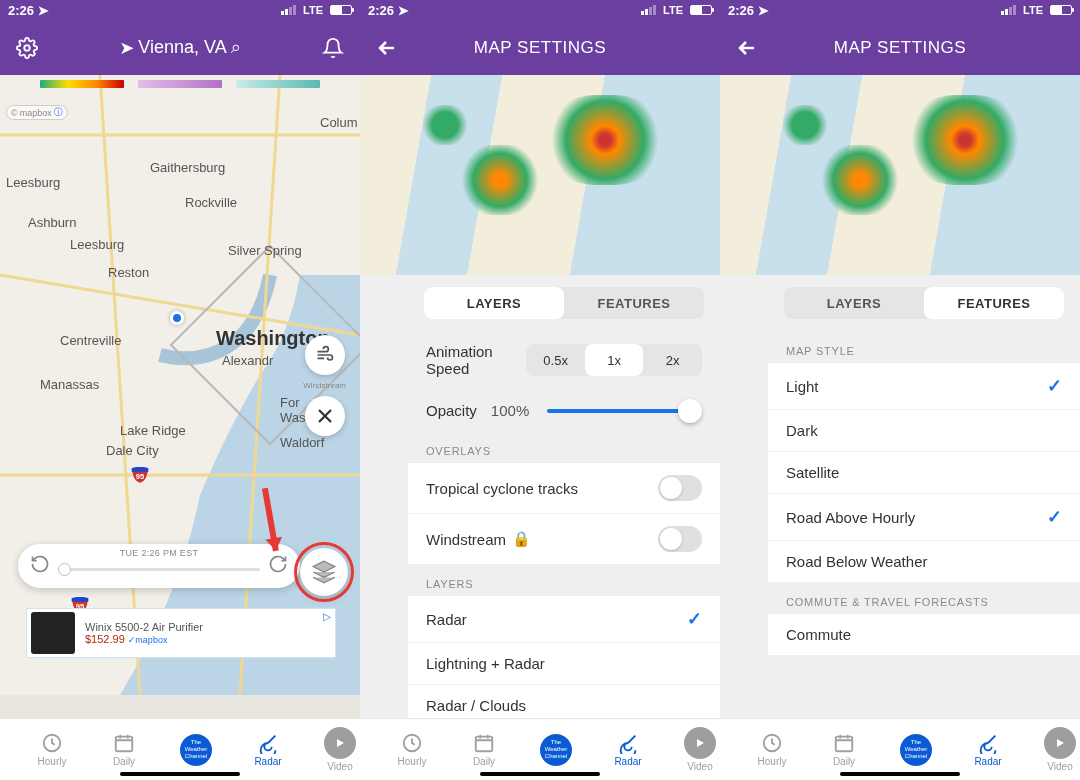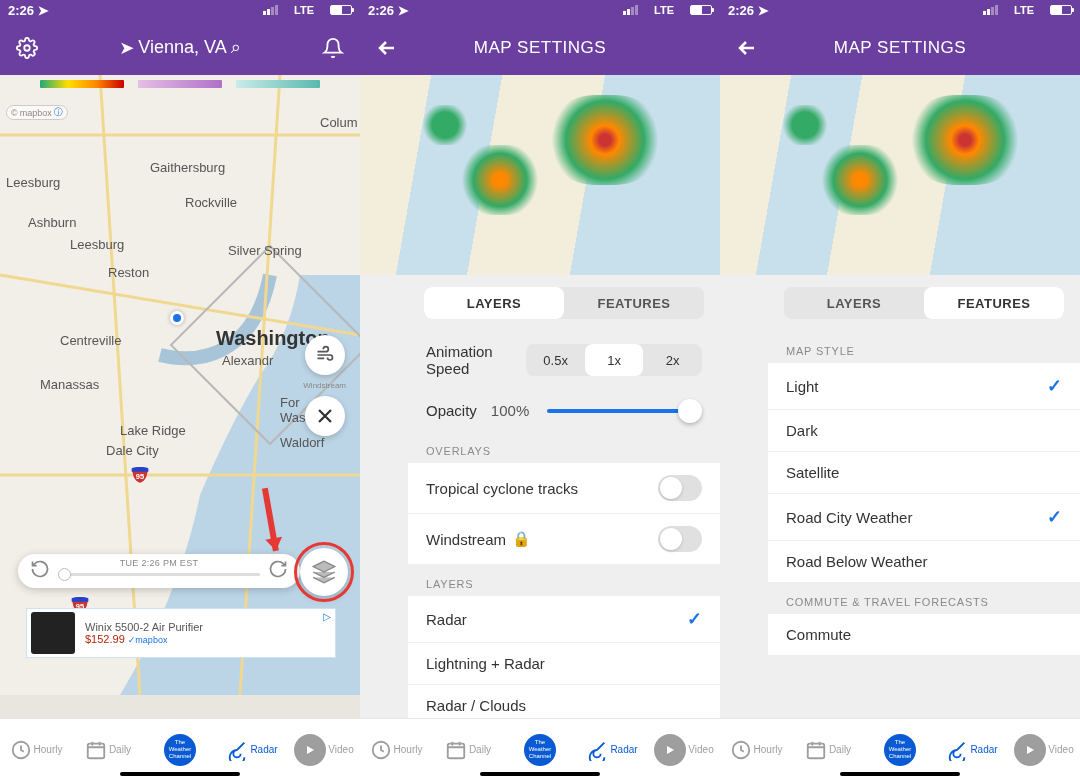--- a/index.html
+++ b/index.html
@@ -1,19 +1,19 @@
 <!DOCTYPE html>
 <html><head>
 <meta charset="utf-8">
 <style>
   * { box-sizing: border-box; margin: 0; padding: 0; font-family: -apple-system, Helvetica, Arial, sans-serif; }
   body { width: 1080px; height: 780px; display: flex; background: #fff; overflow: hidden; }
   .pane { width: 360px; height: 780px; position: relative; display: flex; flex-direction: column; overflow: hidden; }
   .status-bar { height: 20px; background: #6b3fa0; color: #fff; display: flex; justify-content: space-between; align-items: center; padding: 0 8px; font-size: 13px; font-weight: 600; }
-  .status-right { display: flex; align-items: center; gap: 16px; font-size: 11px; }
+  .status-right { display: flex; align-items: center; gap: 7px; font-size: 11px; }
   .signal { display: inline-flex; gap: 1px; align-items: flex-end; }
   .signal i { width: 3px; background: rgba(255,255,255,.4); }
   .signal i:nth-child(1){height:4px;background:#fff}
   .signal i:nth-child(2){height:6px;background:#fff}
   .signal i:nth-child(3){height:8px}
   .signal i:nth-child(4){height:10px}
   .battery { width: 22px; height: 10px; border: 1px solid #fff; border-radius: 2px; position: relative; }
   .battery::after { content:''; position:absolute; right:-3px; top:2px; width:2px; height:4px; background:#fff; border-radius:0 1px 1px 0; }
   .battery i { display:block; height:100%; width:55%; background:#fff; }
   .app-header { height: 55px; background: #6b3fa0; color: #fff; display: flex; align-items: center; justify-content: space-between; padding: 0 14px; }
@@ -27,32 +27,32 @@
   .leg2 { background: linear-gradient(90deg,#e5bfe5,#b070c8); }
   .leg3 { background: linear-gradient(90deg,#c9ece8,#5ab8b0); }
   .mapbox-tag { position:absolute; top:30px; left:6px; font-size:9px; color:#888; border:1px solid #ccc; border-radius:8px; padding:0 4px; display:flex; align-items:center; gap:2px; background:rgba(255,255,255,.6); }
   .map-svg { position:absolute; inset:0; }
   .city { position:absolute; font-size:13px; color:#555; font-weight:500; white-space:nowrap; }
   .city.big { font-size:20px; color:#333; font-weight:700;margin-top:32px; }
   .user-dot { position:absolute; width:14px; height:14px; background:#1a73e8; border:3px solid #fff; border-radius:50%; box-shadow:0 0 4px rgba(0,0,0,.3); }
   .fab-col { position:absolute; right:14px; top:260px; display:flex; flex-direction:column; align-items:center; gap:6px; }
   .fab { width:40px; height:40px; background:#fff; border-radius:50%; display:flex; align-items:center; justify-content:center; box-shadow:0 2px 6px rgba(0,0,0,.2); cursor:pointer; }
   .fab-label { font-size:8px; color:#888; }
-  .timeline { position:absolute; left:18px; right:60px; bottom:130px; height:34px; background:#fff; border-radius:23px; box-shadow:0 2px 8px rgba(0,0,0,.2); display:flex; align-items:center; padding:0 12px; gap:8px; }
+  .timeline { position:absolute; left:18px; right:60px; bottom:130px; height:44px; background:#fff; border-radius:23px; box-shadow:0 2px 8px rgba(0,0,0,.2); display:flex; align-items:center; padding:0 12px; gap:8px; }
   .timeline .tl-label { position:absolute; top:4px; left:0; right:0; text-align:center; font-size:9px; color:#888; letter-spacing:.3px; }
   .tl-track { flex:1; height:3px; background:#ddd; border-radius:2px; position:relative; margin-top:6px; }
   .tl-thumb { position:absolute; left:0; top:-5px; width:13px; height:13px; background:#fff; border:1px solid #bbb; border-radius:50%; }
   .layers-fab { position:absolute; right:12px; bottom:122px; width:48px; height:48px; background:#fff; border-radius:50%; display:flex; align-items:center; justify-content:center; box-shadow:0 2px 8px rgba(0,0,0,.25); cursor:pointer; }
   .highlight-ring { position:absolute; right:6px; bottom:116px; width:60px; height:60px; border:3px solid #e53935; border-radius:50%; pointer-events:none; }
   .arrow { position:absolute; right:54px; bottom:160px; transform:rotate(35deg); pointer-events:none; }
   .ad { position:absolute; left:26px; bottom:60px; width:310px; height:50px; background:#fff; border:1px solid #cfe2f3; display:flex; align-items:center; padding:4px; font-size:11px; color:#555; }
   .ad .prod { width:44px; height:42px; background:#222; border-radius:3px; margin-right:10px; }
   .ad .ad-ico { position:absolute; top:2px; right:4px; color:#1a73e8; font-size:10px; }
   .bottom-nav { height:62px; background:#fff; border-top:1px solid #e5e5e5; display:flex; }
-  .nav-item { flex:1; display:flex; flex-direction:row; align-items:center; justify-content:center; gap:2px; font-size:10px; color:#9e9e9e; cursor:pointer; }
+  .nav-item { flex:1; display:flex; flex-direction:column; align-items:center; justify-content:center; gap:2px; font-size:10px; color:#9e9e9e; cursor:pointer;margin-left:32px; }
   .nav-item.active { color:#0a5bd3; }
   .nav-item .circ { width:32px; height:32px; border-radius:50%; display:flex; align-items:center; justify-content:center; }
   .nav-item .twc { background:#0a5bd3; color:#fff; font-size:6px; line-height:7px; text-align:center; padding:4px; }
   .home-ind { position:absolute; bottom:4px; left:50%; transform:translateX(-50%); width:120px; height:4px; background:#000; border-radius:2px; }
   
   .settings-body { flex:1; background:#efefef; overflow-y:auto;padding-left:48px; }
   .map-preview { height:200px; background:linear-gradient(180deg,#d6e9f5 30%,#f3eedc 30%); position:relative; overflow:hidden; }
   .radar-blob { position:absolute; border-radius:40%; }
   .seg { margin:12px 16px; background:#e5e5e5; border-radius:8px; display:flex; height:32px; overflow:hidden; }
   .seg .seg-item { flex:1; display:flex; align-items:center; justify-content:center; font-size:13px; font-weight:600; color:#555; letter-spacing:.5px; cursor:pointer; }
@@ -401,21 +401,21 @@
         <span class="grow">Light</span>
         <span class="check">✓</span>
       </div>
     <div class="row">
         <span class="grow">Dark</span>
       </div>
     <div class="row">
         <span class="grow">Satellite</span>
       </div>
     <div class="row">
-        <span class="grow">Road City Weather</span>
+        <span class="grow">Road Above Hourly</span>
         <span class="check">✓</span>
       </div>
     <div class="row">
         <span class="grow">Road Below Weather</span>
       </div>
     <div class="sect-h">COMMUTE &amp; TRAVEL FORECASTS</div>
     <div class="row">
         <span class="grow">Commute</span>
       </div>
   </div>

